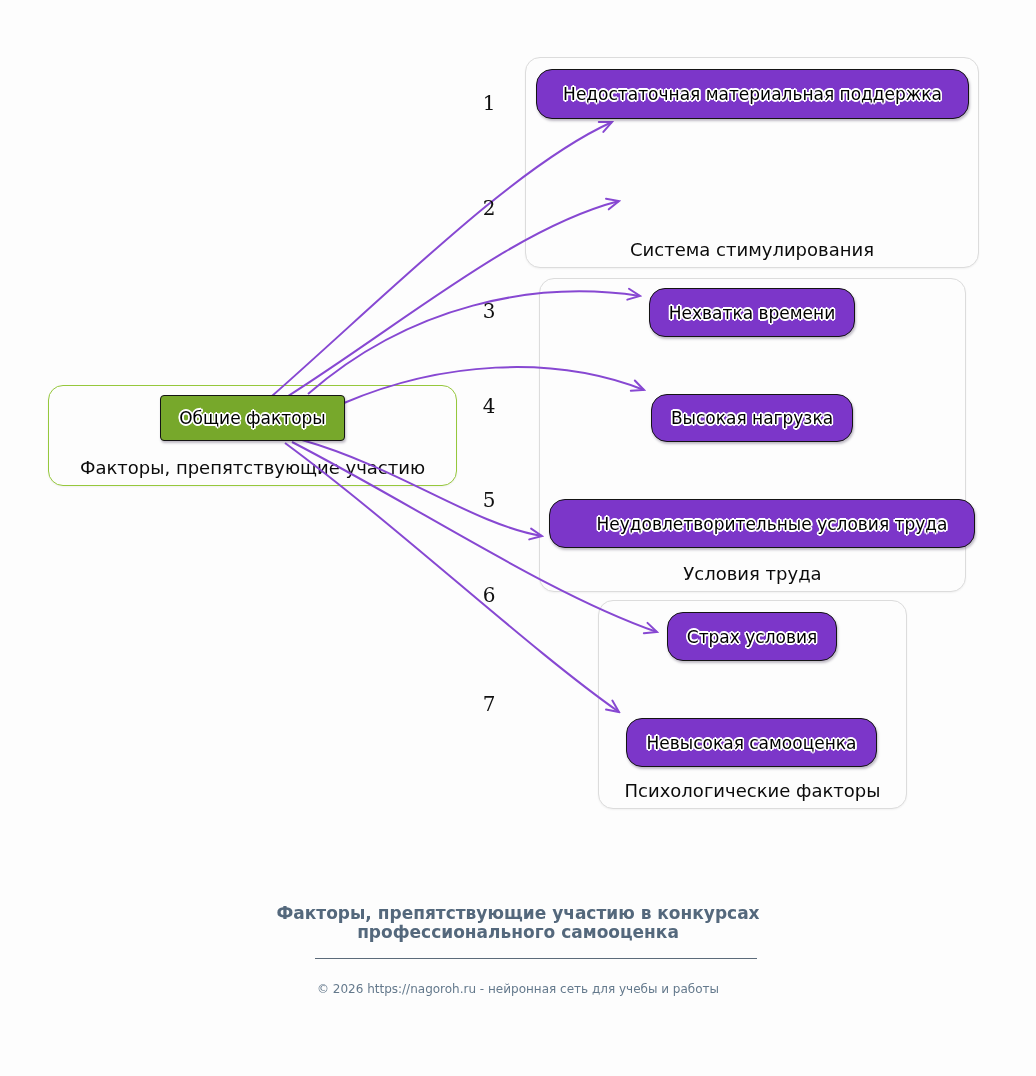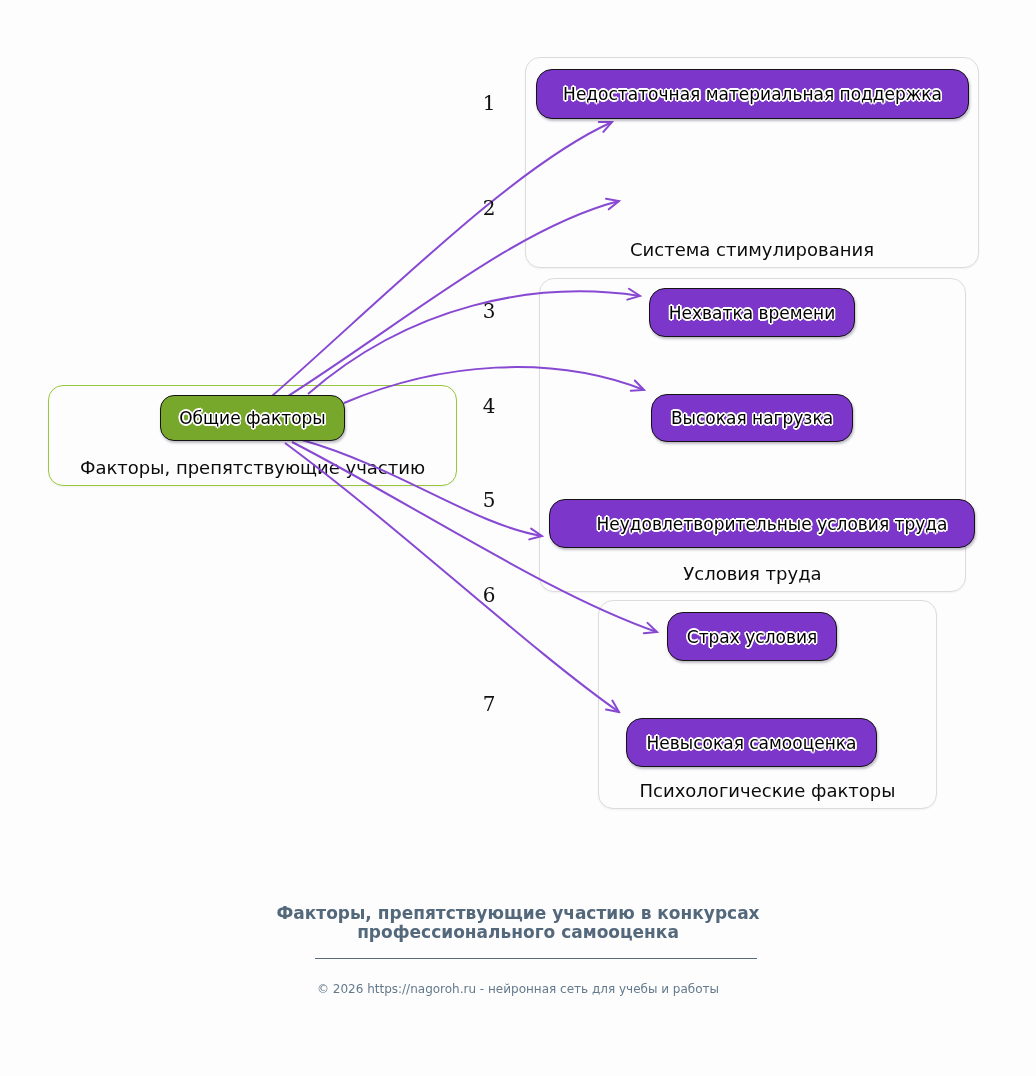--- a/index.html
+++ b/index.html
@@ -29,21 +29,21 @@
   .edges-layer path.edge{fill:none;stroke:var(--arrow);stroke-width:2;}
   .node{
     position:absolute;display:flex;align-items:center;justify-content:center;
     border:1.7px solid var(--node-border);border-radius:16px;
     font-size:17px;color:#000;white-space:nowrap;z-index:3;
     text-shadow:-1.4px -1.4px 0 #fff,1.4px -1.4px 0 #fff,-1.4px 1.4px 0 #fff,
       1.4px 1.4px 0 #fff,0 -1.6px 0 #fff,0 1.6px 0 #fff,-1.6px 0 0 #fff,1.6px 0 0 #fff;
     box-shadow:1px 2px 2.5px rgba(30,15,50,0.28);
   }
   .node.purple{background:var(--node-purple);}
-  .node.green{background:var(--node-green);border-radius:14px;}
+  .node.green{background:var(--node-green);border-radius:4px;}
   .edge-num{
     position:absolute;transform:translate(-50%,-50%);z-index:4;
     font-family:"DejaVu Serif","Liberation Serif",serif;
     font-size:20px;color:#101010;
   }
   .footer-title{
     position:absolute;left:0;width:1036px;top:904px;text-align:center;
     font-size:17px;font-weight:bold;color:var(--footer-title);line-height:19px;
   }
   .footer-divider{
@@ -65,21 +65,21 @@
   </div>
 
   <div class="cluster" style="left:525px;top:57px;width:452px;height:209px;">
     <div class="cluster-label">Система стимулирования</div>
   </div>
 
   <div class="cluster" style="left:539px;top:278px;width:425px;height:312px;">
     <div class="cluster-label">Условия труда</div>
   </div>
 
-  <div class="cluster" style="left:598px;top:600px;width:307px;height:207px;padding-left:30px;">
+  <div class="cluster" style="left:598px;top:600px;width:307px;height:207px;">
     <div class="cluster-label">Психологические факторы</div>
   </div>
 
   <svg class="edges-layer" width="1036" height="830" viewBox="0 0 1036 830">
     <defs>
       <marker id="arrowhead" viewBox="0 0 16 14" refX="14" refY="7" markerWidth="16" markerHeight="14" markerUnits="userSpaceOnUse" orient="auto">
         <path d="M 2 1.5 L 14 7 L 2 12.5" fill="none" stroke="var(--arrow)" stroke-width="2" stroke-linecap="round"></path>
       </marker>
     </defs>
     <path class="edge" d="M 272 396 C 390 292, 515 166, 612 122" marker-end="url(#arrowhead)"></path>

